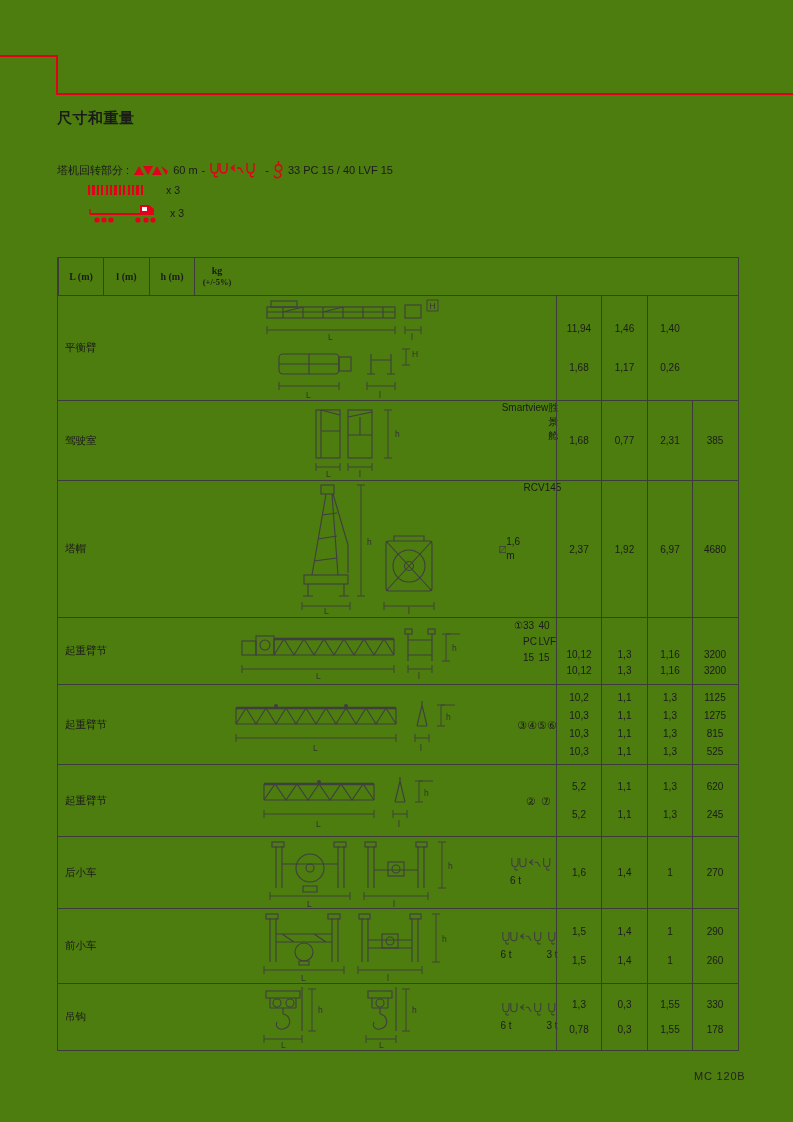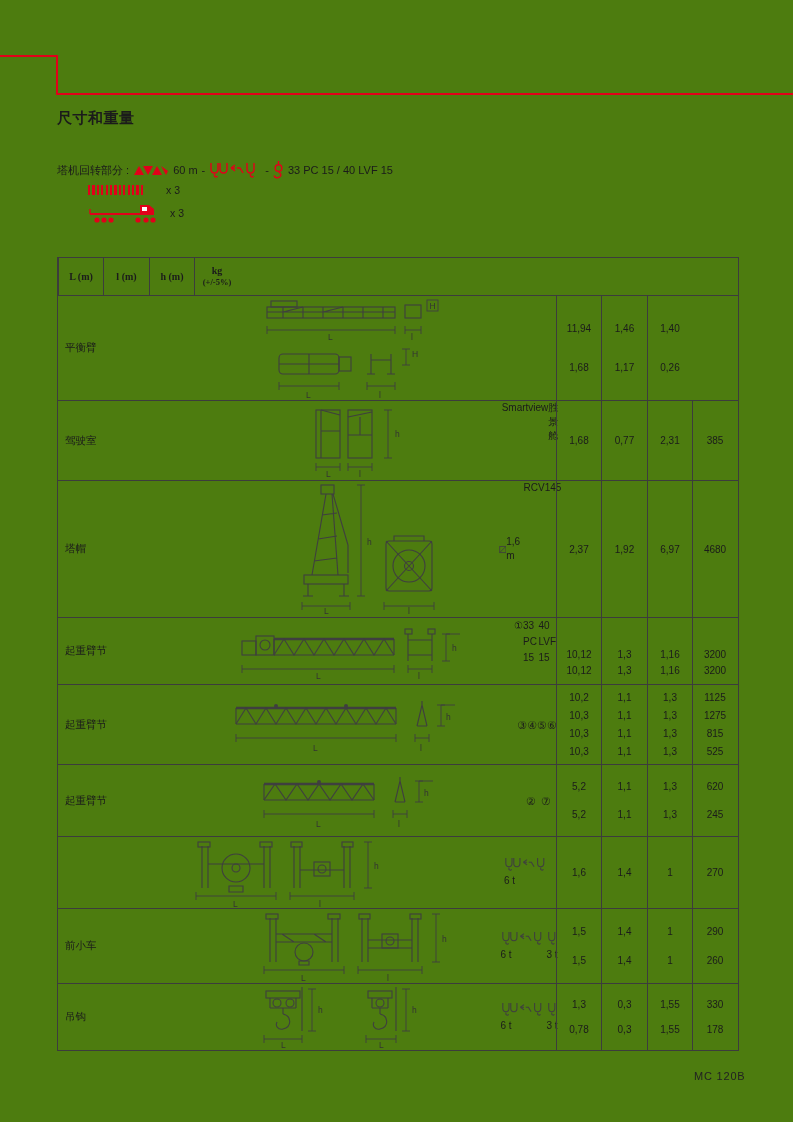--- a/index.html
+++ b/index.html
@@ -393,20 +393,21 @@
         <span class="vl">1,3</span>
       </div>
       <div class="cv w4">
         <span class="vl">620</span>
         <span class="vl">245</span>
       </div>
     </div>
 
     <div class="tr" style="height:71px">
       <div class="c1">
+        <div class="rlabel">后小车</div>
         <div class="draw">
           <svg width="220" height="70" viewBox="0 0 220 70">
             <path d="M34 8 v42 M40 8 v42 M96 8 v42 M102 8 v42"></path>
             <rect x="30" y="4" width="12" height="5"></rect>
               <rect x="92" y="4" width="12" height="5"></rect>
             <path d="M40 26 h56"></path>
             <circle cx="68" cy="30" r="14"></circle>
               <circle cx="68" cy="30" r="4"></circle>
             <path d="M61 48 h14 v6 h-14 z"></path>
             <path class="dim" d="M28 54 v8 M28 58 h80 M108 54 v8"></path>

